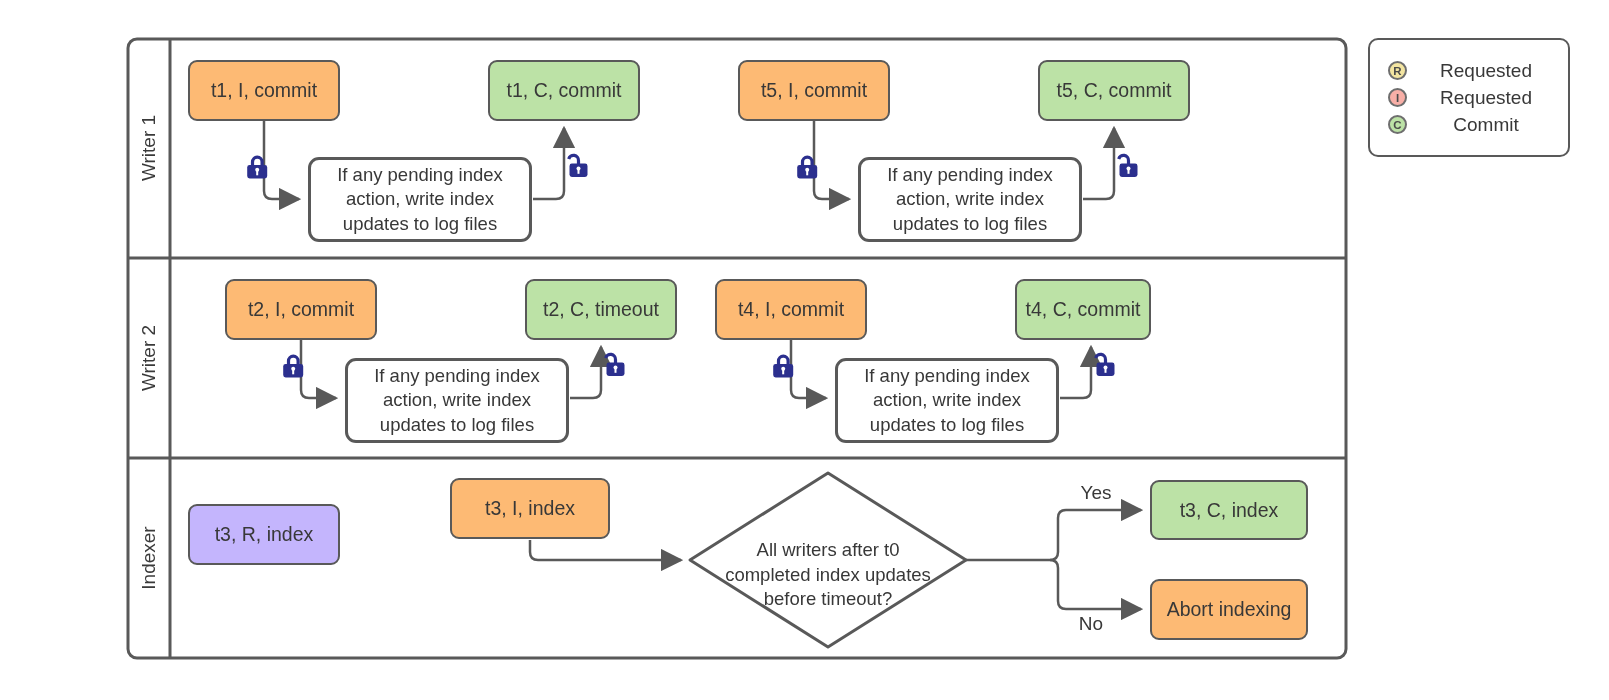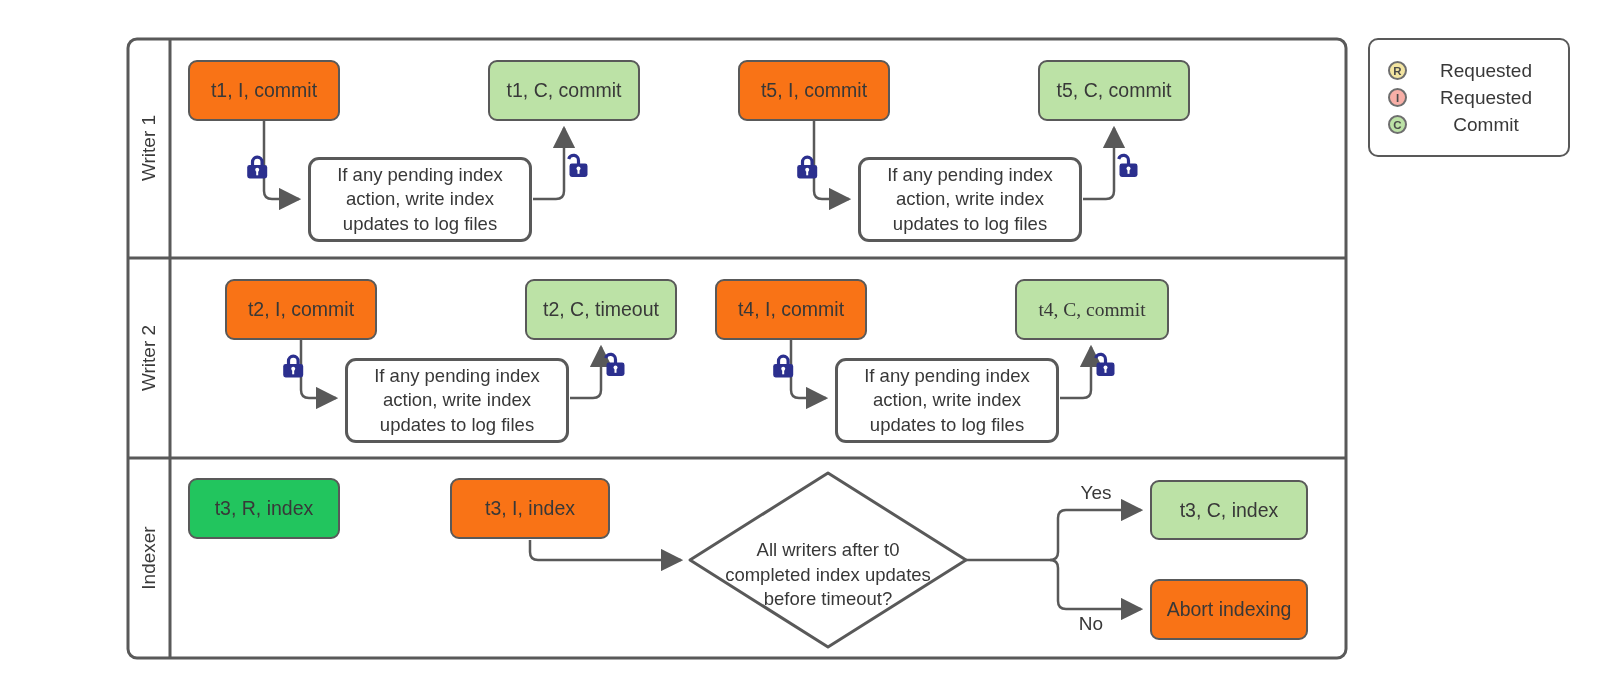--- a/index.html
+++ b/index.html
@@ -6,23 +6,23 @@
   .canvas{
     position:relative;width:1609px;height:700px;background:#ffffff;overflow:hidden;
     font-family:"Liberation Sans","DejaVu Sans",sans-serif;color:#383838;
   }
   .layer{position:absolute;left:0;top:0;}
   .node{
     position:absolute;display:flex;align-items:center;justify-content:center;
     border:2.5px solid #595959;border-radius:9px;font-size:19.5px;color:#383838;
     box-sizing:border-box;text-align:center;background:#fff;
   }
-  .pink{background:#f97316;}
+  .pink{background:#fdba74;}
   .green{background:#BCE2A6;}
-  .yellow{background:#22c55e;}
+  .yellow{background:#c4b5fd;margin-top:26px;}
   .process{
     position:absolute;display:flex;align-items:center;justify-content:center;
     border:3px solid #595959;border-radius:11px;background:#ffffff;
     font-size:18.5px;line-height:1.33;text-align:center;color:#383838;
     box-sizing:border-box;padding:6px 12px;
   }
   .lane-label{
     position:absolute;width:160px;height:24px;text-align:center;
     transform:rotate(-90deg);font-size:19px;color:#3a3a3a;line-height:24px;
   }
@@ -112,21 +112,21 @@
   <div class="node pink" style="left:738px;top:60px;width:152px;height:61px;">t5, I, commit</div>
   <div class="process" style="left:858px;top:157px;width:224px;height:85px;">If any pending index action, write index updates to log files</div>
   <div class="node green" style="left:1038px;top:60px;width:152px;height:61px;">t5, C, commit</div>
 
   <div class="node pink" style="left:225px;top:279px;width:152px;height:61px;">t2, I, commit</div>
   <div class="process" style="left:345px;top:358px;width:224px;height:85px;">If any pending index action, write index updates to log files</div>
   <div class="node green" style="left:525px;top:279px;width:152px;height:61px;">t2, C, timeout</div>
 
   <div class="node pink" style="left:715px;top:279px;width:152px;height:61px;">t4, I, commit</div>
   <div class="process" style="left:835px;top:358px;width:224px;height:85px;">If any pending index action, write index updates to log files</div>
-  <div class="node green" style="left:1015px;top:279px;width:154px;height:61px;font-family:Liberation Serif, serif;">t4, C, commit</div>
+  <div class="node green" style="left:1015px;top:279px;width:136px;height:61px;">t4, C, commit</div>
 
   <div class="node yellow" style="left:188px;top:478px;width:152px;height:61px;">t3, R, index</div>
   <div class="node pink" style="left:450px;top:478px;width:160px;height:61px;">t3, I, index</div>
   <div class="decision-text" style="left:722px;top:520px;width:212px;margin-top:18px;">All writers after t0 completed index updates before timeout?</div>
   <div class="branch-label" style="left:1066px;top:482px;width:60px;text-align:center;">Yes</div>
   <div class="branch-label" style="left:1066px;top:613px;width:50px;text-align:center;">No</div>
   <div class="node green" style="left:1150px;top:480px;width:158px;height:60px;">t3, C, index</div>
   <div class="node pink" style="left:1150px;top:579px;width:158px;height:61px;">Abort indexing</div>
 
   <div class="legend">

